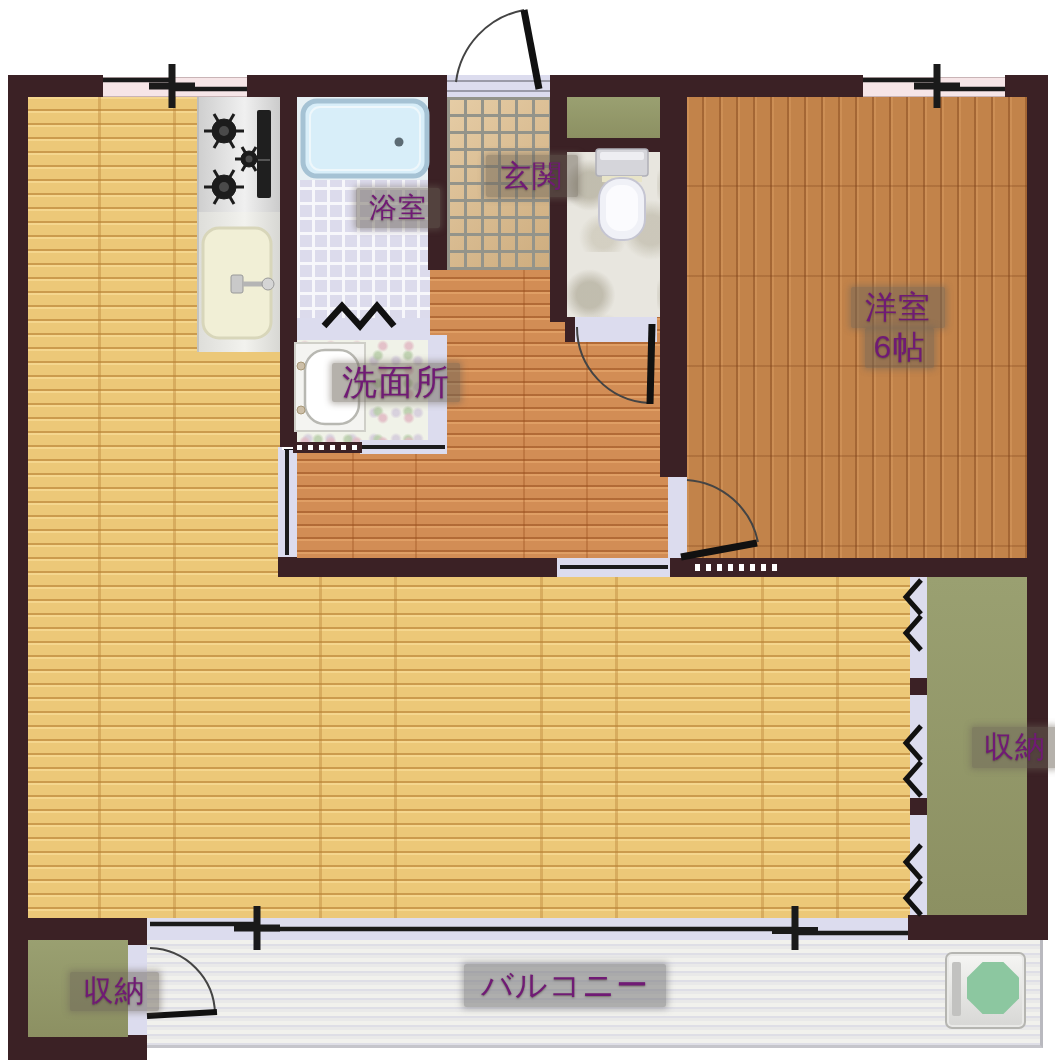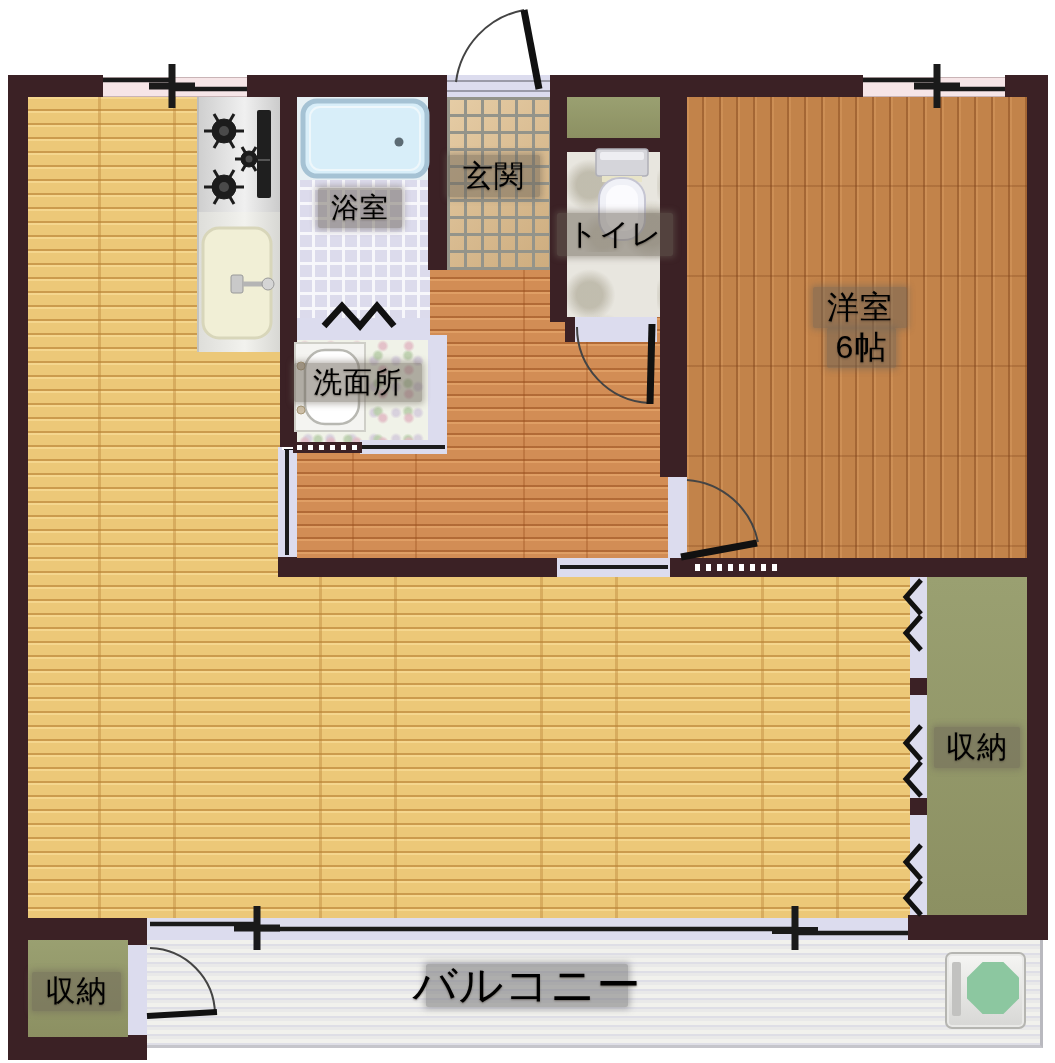--- a/index.html
+++ b/index.html
@@ -42,23 +42,23 @@
         border-right:3px solid #b9b9bf;border-bottom:3px solid #c5c5cb;}
   .dotV{position:absolute;background:repeating-linear-gradient(180deg,#15151a 0 8px,#ffffff 8px 14px);
         border-left:2px solid #fff;border-right:2px solid #fff;}
   .dashW{position:absolute;background:repeating-linear-gradient(90deg,#ffffff 0 5px,rgba(0,0,0,0) 5px 11px);}
   .slideline{position:absolute;background:#1c1c1c;}
   .acunit{position:absolute;border-radius:7px;background:linear-gradient(180deg,#f5f5f3,#d7d7d5);
         border:2px solid #b5b5b1;box-shadow:inset 0 0 0 2px #e9e9e7;}
   .acbar{position:absolute;background:#c2c2c0;border-radius:2px;}
   .acoct{position:absolute;background:#8cc7a0;
         clip-path:polygon(30% 0,70% 0,100% 30%,100% 70%,70% 100%,30% 100%,0 70%,0 30%);}
-  .chip{position:absolute;display:flex;align-items:center;justify-content:center;color:#000000;
+  .chip{position:absolute;display:flex;align-items:center;justify-content:center;color:#701a75;
         background:rgba(108,100,88,.5);box-shadow:0 0 6px 2px rgba(108,100,88,.45);border-radius:2px;
-        font-weight:500;letter-spacing:1px;text-shadow:0 1px 2px rgba(70,60,50,.55);white-space:nowrap;z-index:7;}
+        font-weight:500;letter-spacing:1px;text-shadow:0 1px 2px rgba(70,60,50,.55);white-space:nowrap;z-index:7;margin-left:38px;}
   .chip.gray{background:rgba(118,118,120,.55);box-shadow:0 0 6px 2px rgba(118,118,120,.5);}
   svg.overlay{position:absolute;left:0;top:0;z-index:6;pointer-events:none;}
   .z1{z-index:1}.z2{z-index:2}.z3{z-index:3}.z4{z-index:4}
 </style>
 </head>
 <body>
 
 <div id="plan">
 
   <div class="ldkfloor z1" style="left:28px;top:97px;width:999px;height:821px;"></div>
@@ -235,20 +235,19 @@
     <g>
       <rect x="295" y="343" width="70" height="88" fill="#f4f4f1" stroke="#cfcfc8" stroke-width="2"></rect>
       <rect x="305" y="350" width="54" height="74" rx="20" fill="#ffffff" stroke="#b8b8b2" stroke-width="2.5"></rect>
       <circle cx="301" cy="366" r="4" fill="#cdbfa8" stroke="#a89878" stroke-width="1"></circle>
       <circle cx="301" cy="410" r="4" fill="#cdbfa8" stroke="#a89878" stroke-width="1"></circle>
     </g>
   </svg>
 
   <div class="chip" style="left:318px;top:188px;width:84px;height:40px;font-size:28px;">浴室</div>
   <div class="chip" style="left:448px;top:155px;width:92px;height:42px;font-size:30px;">玄関</div>
-  <div class="chip" style="left:557px;top:213px;width:116px;height:43px;font-size:30px;">トイレ</div>
-  <div class="chip" style="left:294px;top:363px;width:128px;height:39px;font-size:29px;">洗面所</div>
+  <div class="chip" style="left:294px;top:363px;width:128px;height:39px;font-size:35px;">洗面所</div>
   <div class="chip" style="left:813px;top:287px;width:94px;height:41px;font-size:32px;">洋室</div>
   <div class="chip" style="left:827px;top:328px;width:69px;height:40px;font-size:32px;">6帖</div>
   <div class="chip" style="left:934px;top:727px;width:86px;height:41px;font-size:30px;">収納</div>
   <div class="chip" style="left:32px;top:972px;width:89px;height:39px;font-size:30px;">収納</div>
-  <div class="chip gray" style="left:426px;top:964px;width:202px;height:43px;font-size:44px;">バルコニー</div>
+  <div class="chip gray" style="left:426px;top:964px;width:202px;height:43px;font-size:32px;">バルコニー</div>
 </div>
 
 </body></html>

